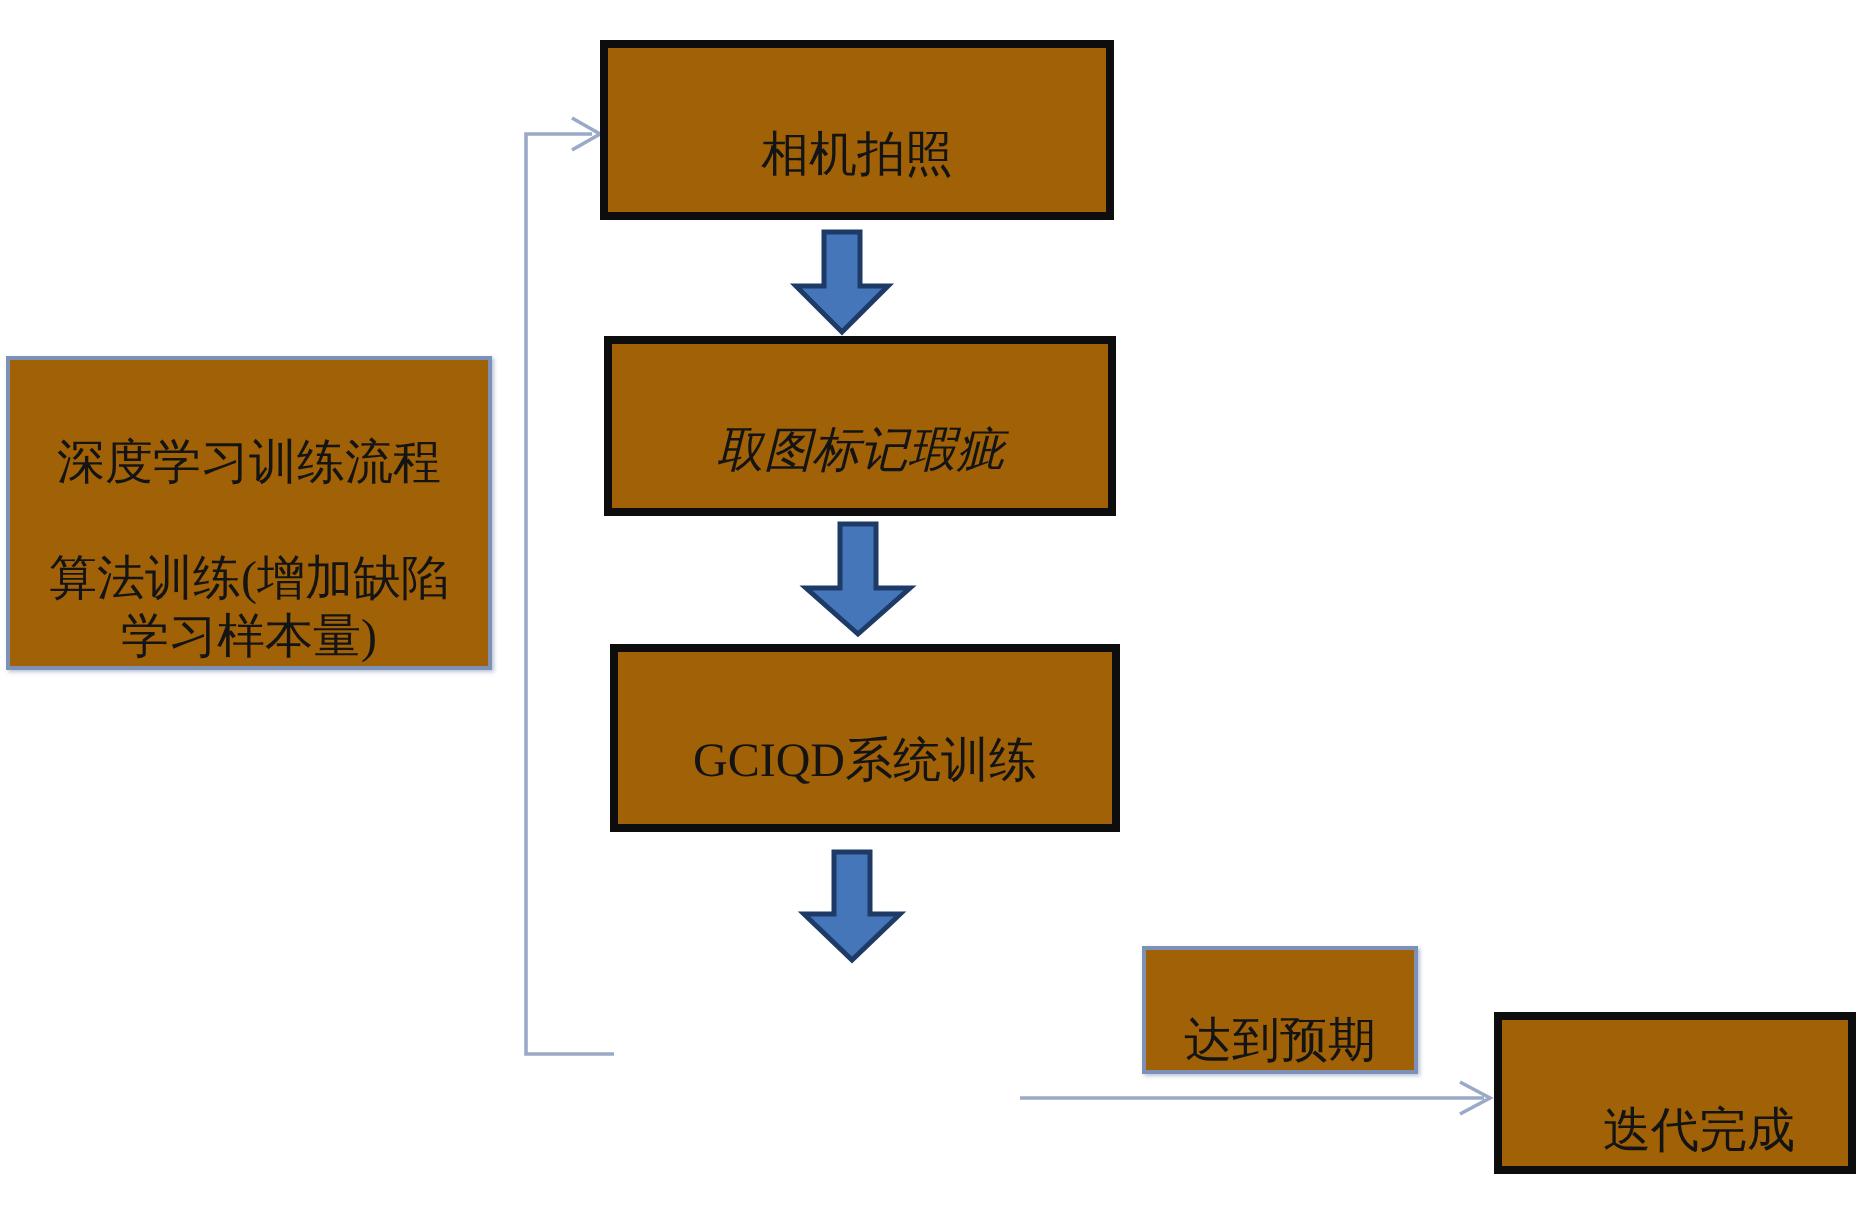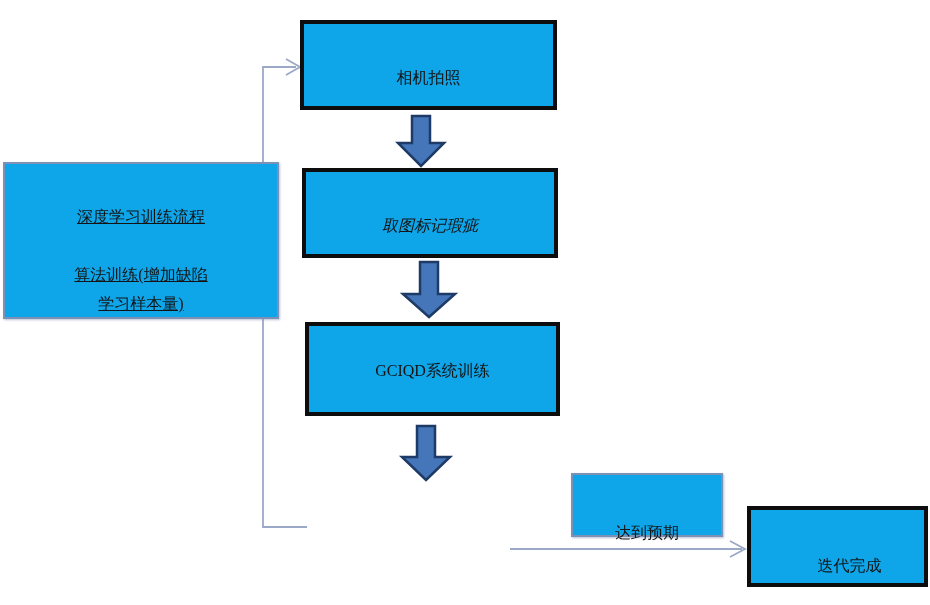--- a/index.html
+++ b/index.html
@@ -30,38 +30,38 @@
   .block-arrow {
     stroke: #1e3a66;
     stroke-width: 2.5;
     stroke-linejoin: miter;
   }
   .node {
     position: absolute;
     box-sizing: border-box;
     text-align: center;
     color: #141414;
-    font-size: 16px;
+    font-size: 24px;
     line-height: 30px;
     white-space: pre-line;
-    background: #0ea5e9;
+    background: #a16207;
   }
   .node-thick {
     border: 4px solid #0d0d0d;
   }
   .node-thin {
     border: 2px solid #7c91b5;
     box-shadow: 1px 1px 2px rgba(125, 145, 180, 0.55);
   }
   #node-camera { left: 300px; top: 20px;  width: 257px; height: 90px;  padding-top: 9px;  }
   #node-mark   { left: 302px; top: 168px; width: 256px; height: 90px;  padding-top: 9px; font-style: italic;  }
-  #node-train  { left: 305px; top: 322px; width: 255px; height: 94px;  }
+  #node-train  { left: 305px; top: 322px; width: 255px; height: 94px;  padding-top: 10px; }
   #node-update { left: 307px; top: 488px; width: 203px; height: 110px; padding-top: 9px; line-height: 31px; }
-  #node-legend { left: 3px;   top: 162px; width: 276px; height: 157px; padding-top: 9px; line-height: 29px; text-decoration: underline; }
-  #node-expect { left: 571px; top: 473px; width: 152px; height: 64px;  padding-top: 13px;  }
+  #node-legend { left: 3px;   top: 178px; width: 243px; height: 157px; padding-top: 9px; line-height: 29px; }
+  #node-expect { left: 571px; top: 473px; width: 138px; height: 64px;  padding-top: 1px;  }
   #node-done   { left: 747px; top: 506px; width: 181px; height: 81px;  padding-top: 11px; padding-left: 24px; }
 </style>
 </head>
 <body>
 
 <div id="canvas">
 
   <svg id="connector-layer" viewBox="0 0 930 605" xmlns="http://www.w3.org/2000/svg">
 
     <path class="connector" d="M307,527 L263,527 L263,67 L296,67"></path>

